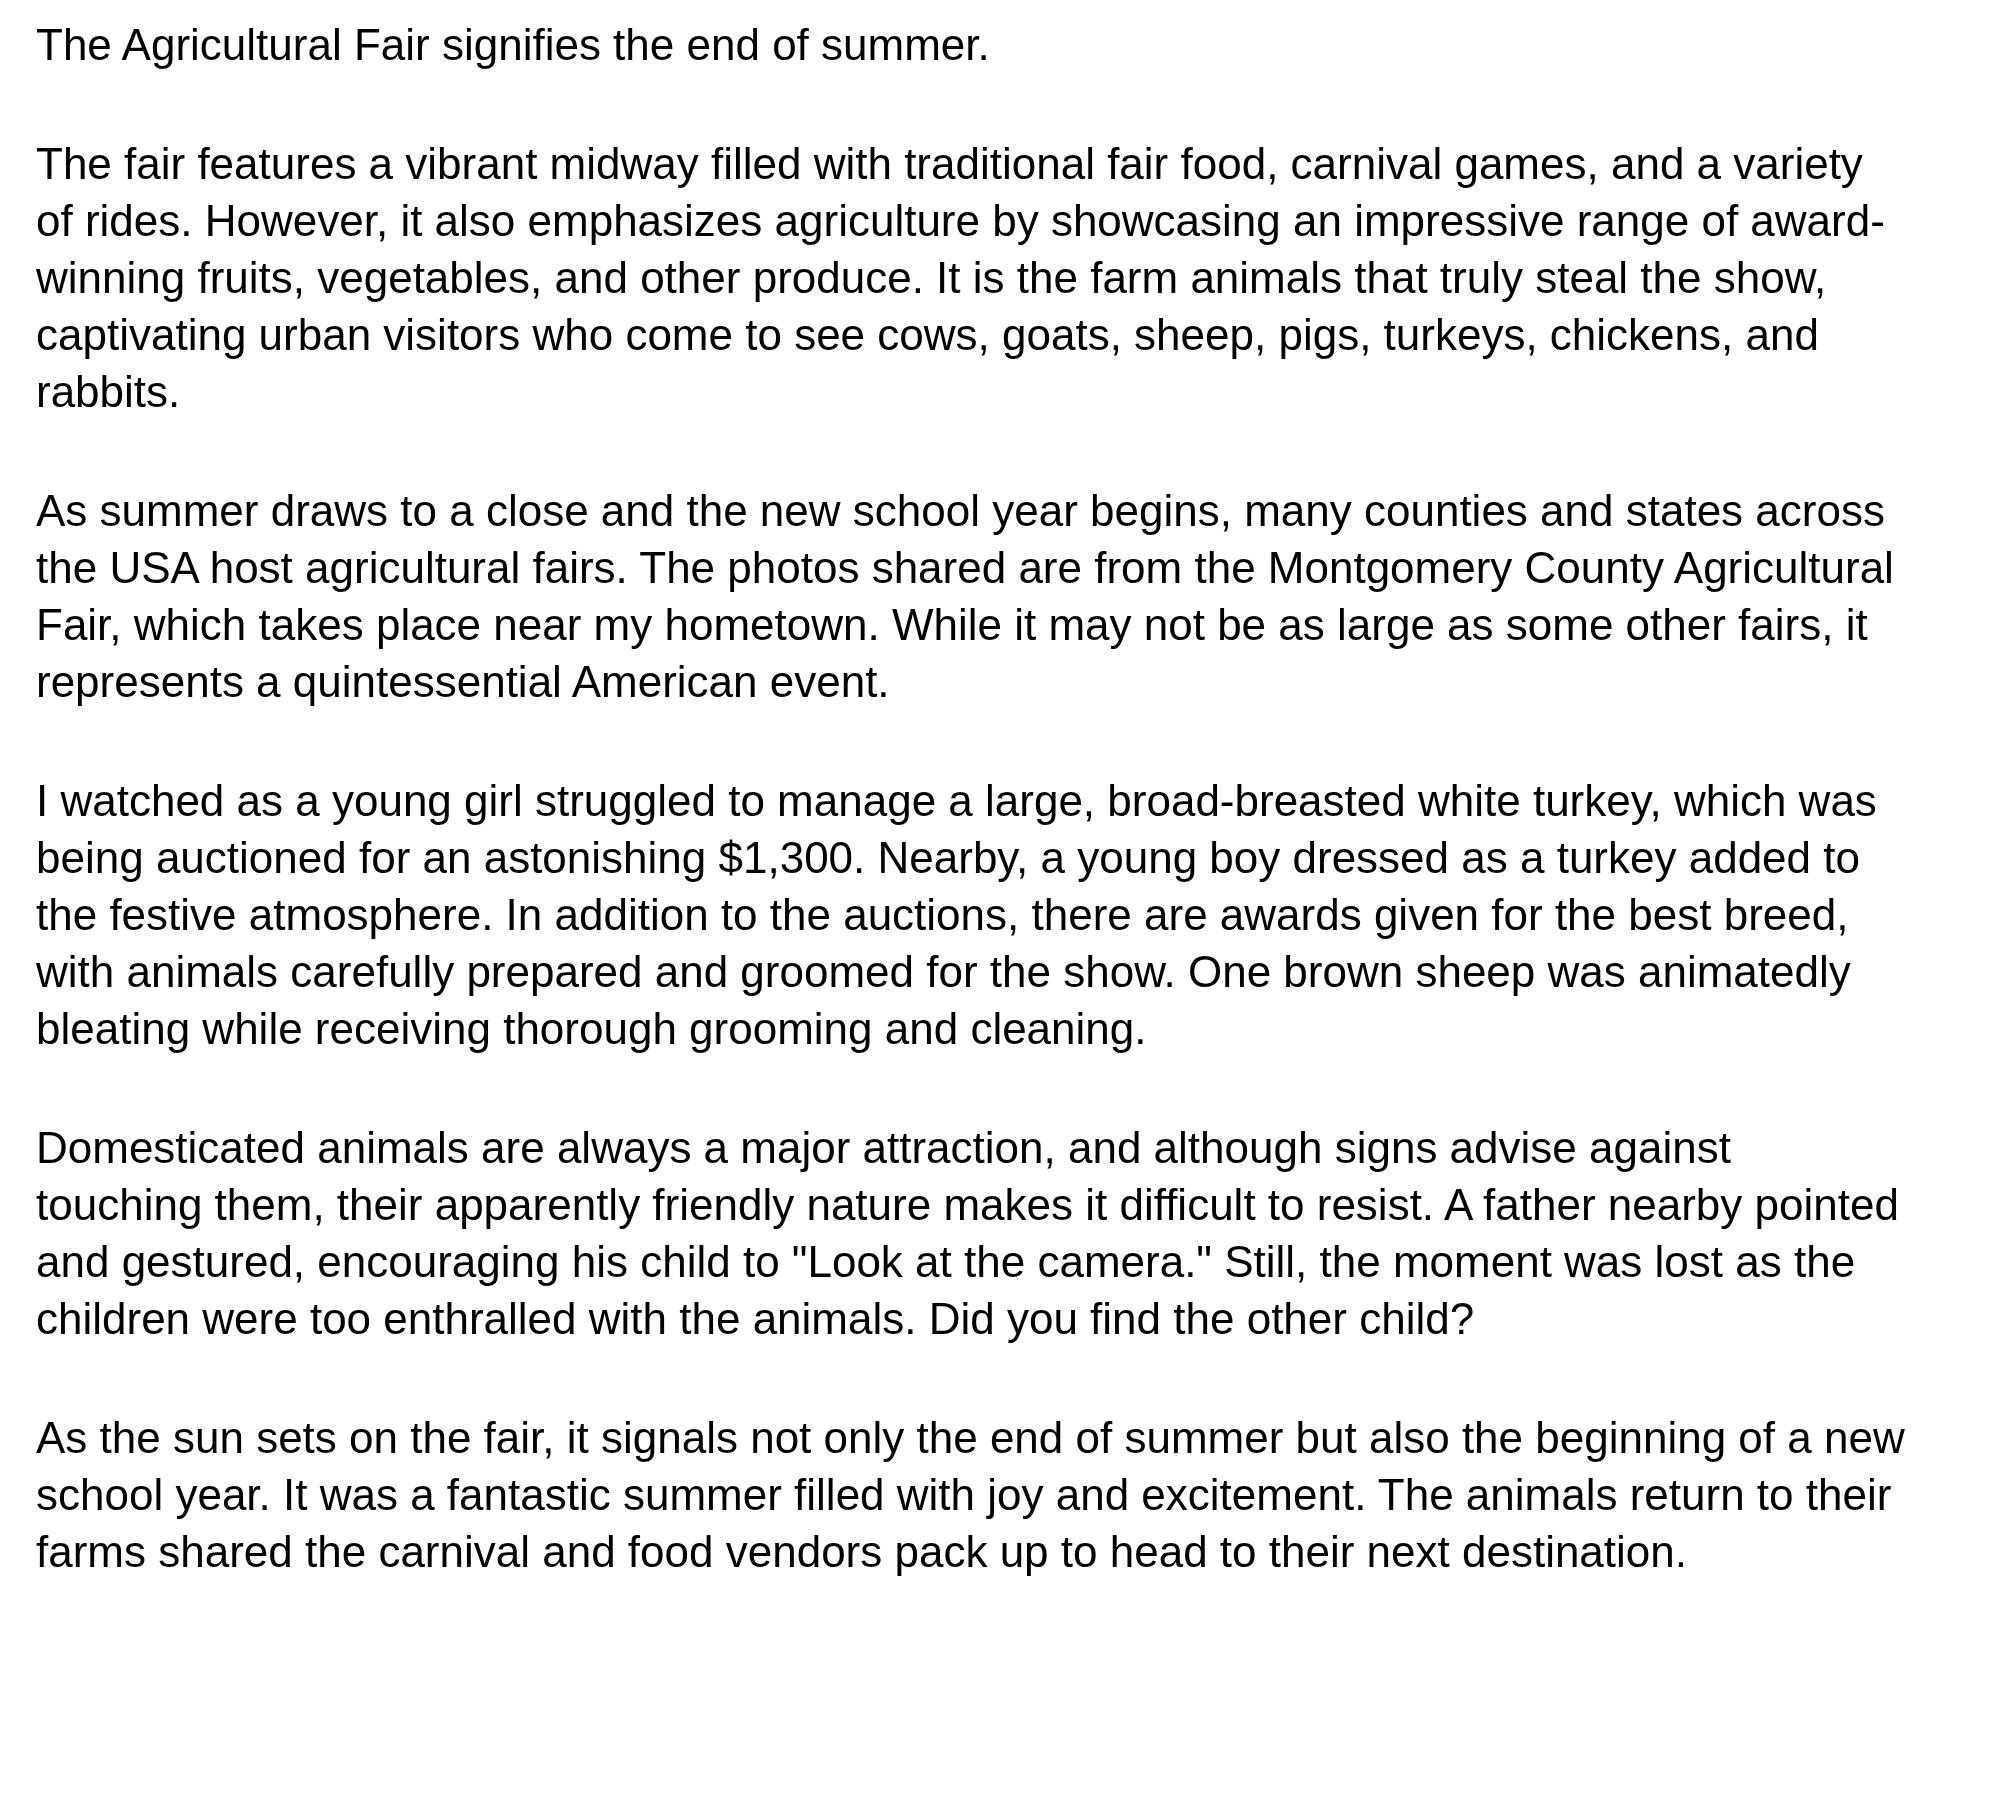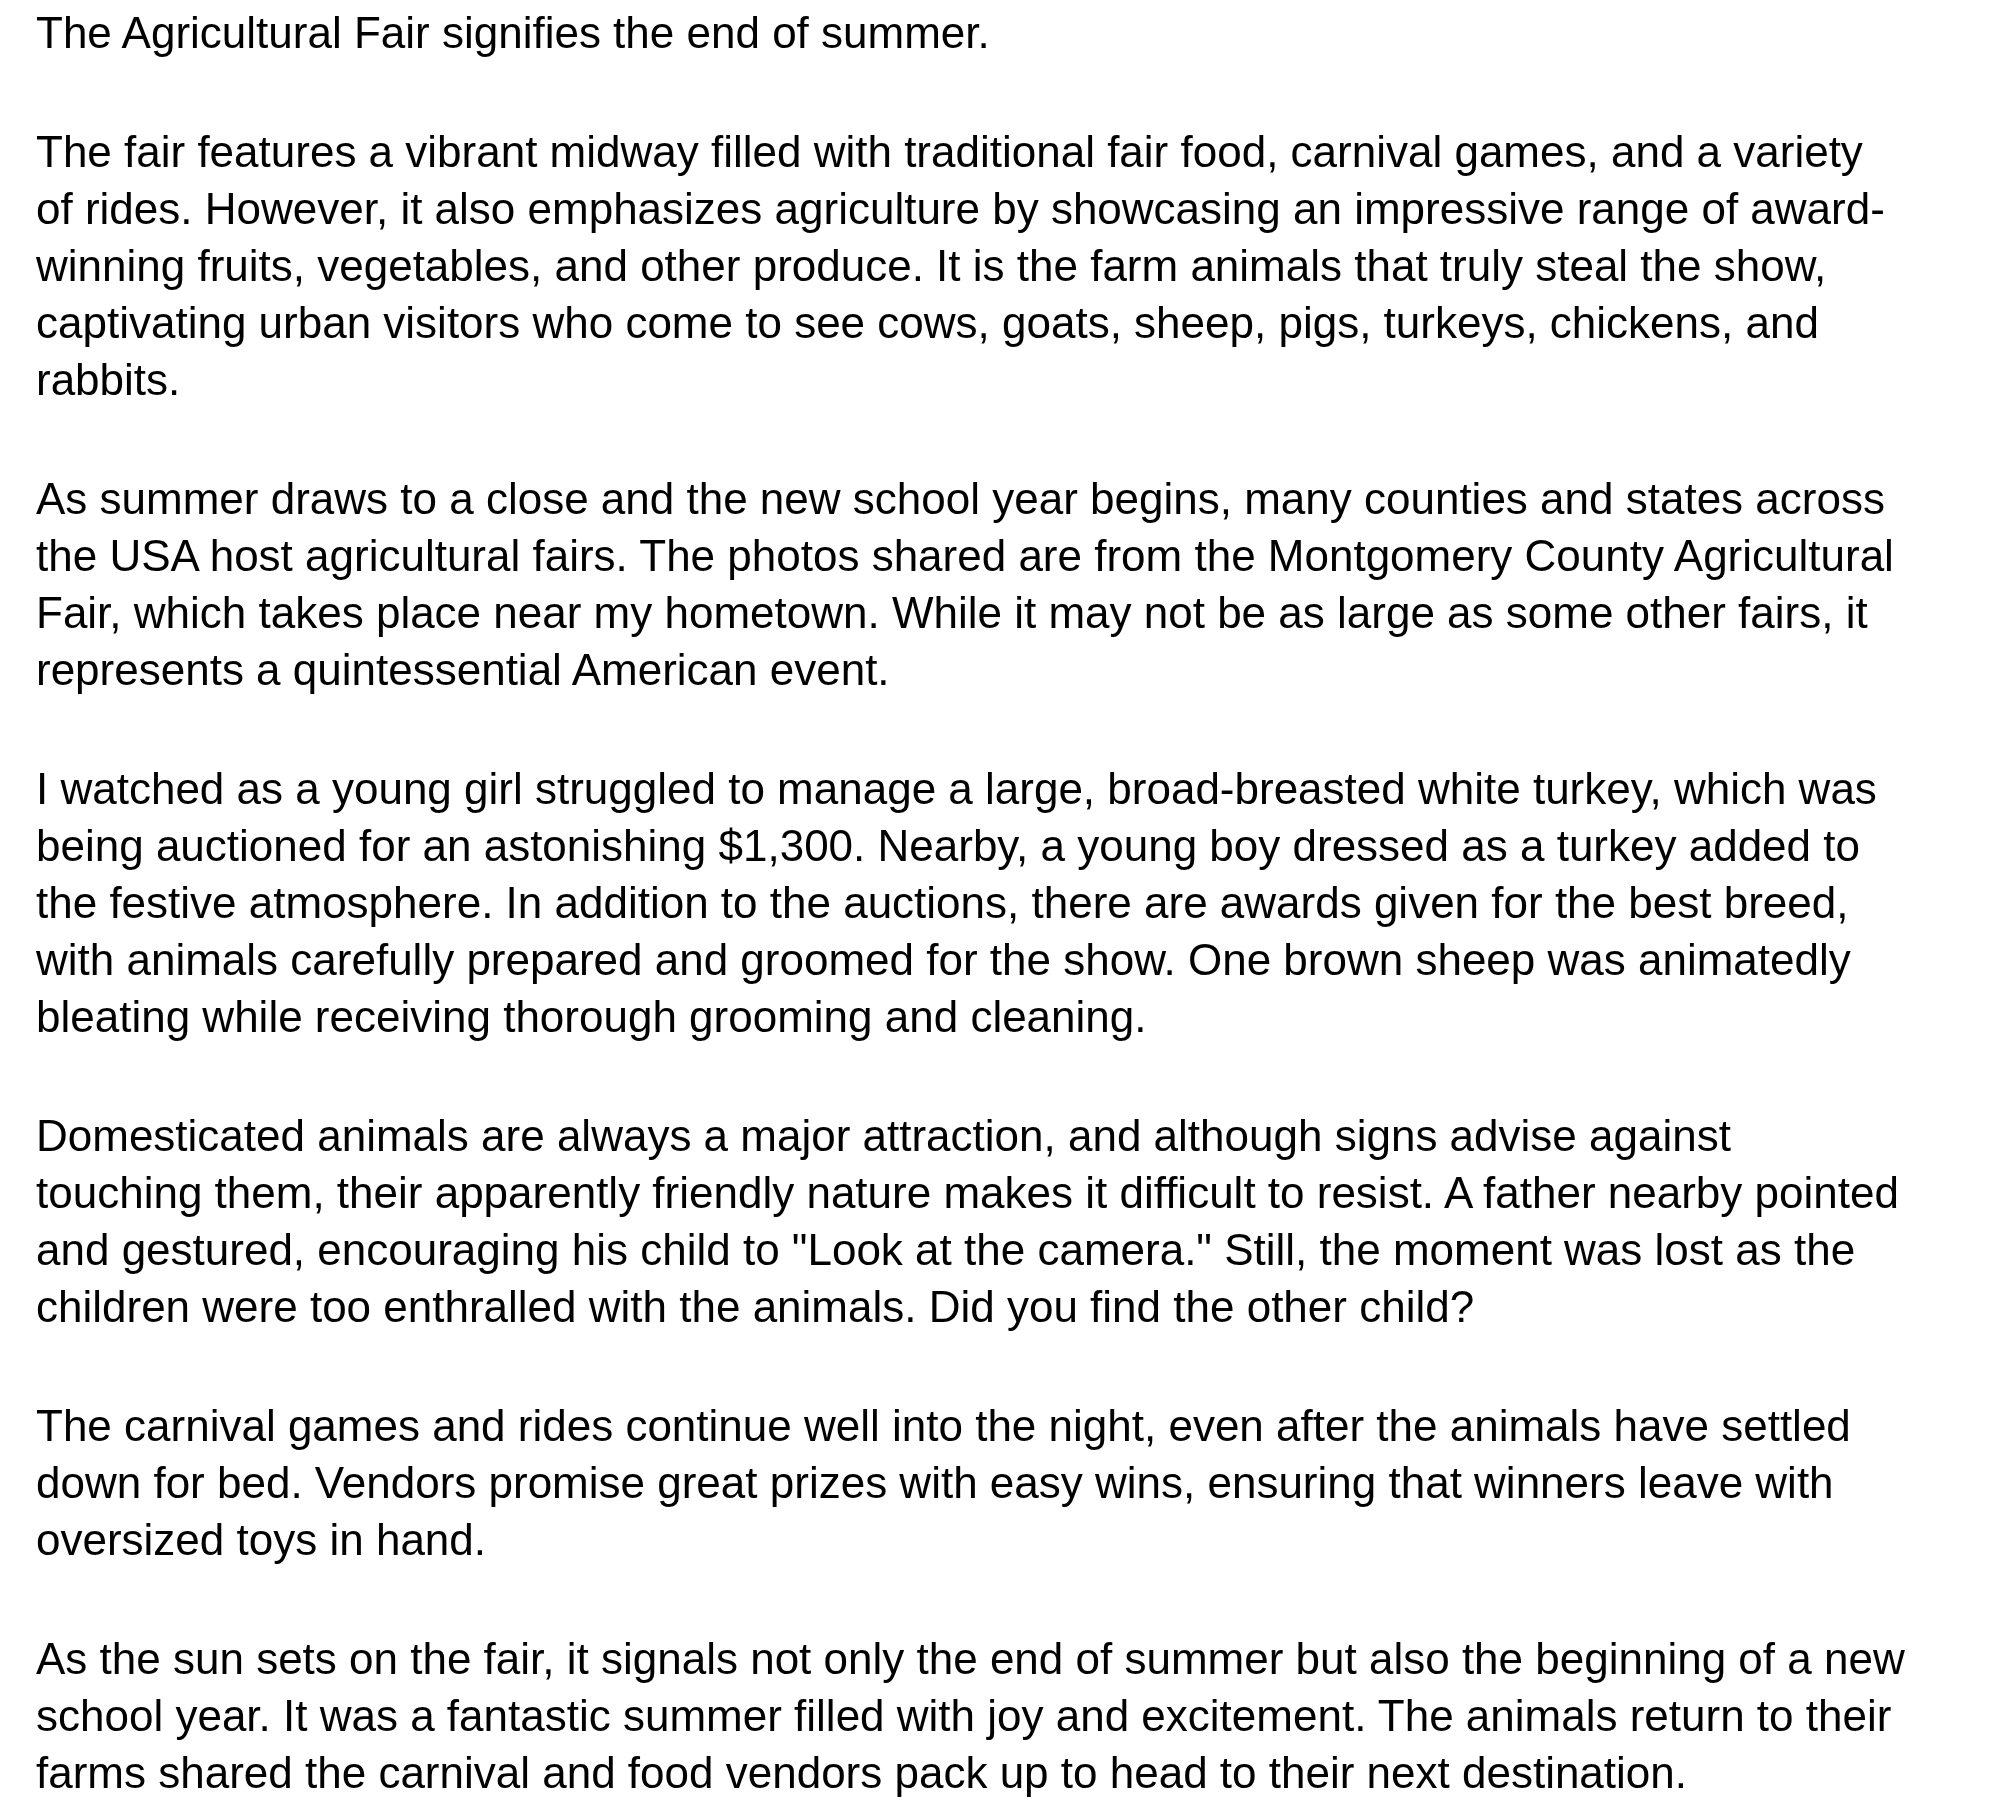--- a/index.html
+++ b/index.html
@@ -9,21 +9,21 @@
   }
   body {
     width: 2014px;
     height: 1817px;
     overflow: hidden;
   }
   .doc-page {
     box-sizing: border-box;
     width: 2014px;
     height: 1817px;
-    padding: 4px 34px 0 36px;
+    padding: 16px 34px 0 36px;
     background: #ffffff;
   }
   .doc-text {
     width: 1936px;
   }
   .doc-text p {
     margin: 0 0 62px 0;
     font-family: "Liberation Sans", sans-serif;
     font-size: 44px;
     line-height: 57px;
@@ -49,21 +49,18 @@
 represents a quintessential American event.</p>
       <p>I watched as a young girl struggled to manage a large, broad-breasted white turkey, which was
 being auctioned for an astonishing $1,300. Nearby, a young boy dressed as a turkey added to
 the festive atmosphere. In addition to the auctions, there are awards given for the best breed,
 with animals carefully prepared and groomed for the show. One brown sheep was animatedly
 bleating while receiving thorough grooming and cleaning.</p>
       <p>Domesticated animals are always a major attraction, and although signs advise against
 touching them, their apparently friendly nature makes it difficult to resist. A father nearby pointed
 and gestured, encouraging his child to "Look at the camera." Still, the moment was lost as the
 children were too enthralled with the animals. Did you find the other child?</p>
-      <p>The carnival games and rides continue well into the night, even after the animals have settled
-down for bed. Vendors promise great prizes with easy wins, ensuring that winners leave with
-oversized toys in hand.</p>
       <p>As the sun sets on the fair, it signals not only the end of summer but also the beginning of a new
 school year. It was a fantastic summer filled with joy and excitement. The animals return to their
 farms shared the carnival and food vendors pack up to head to their next destination.</p>
     </div>
 </div>
 
 
 </body></html>

